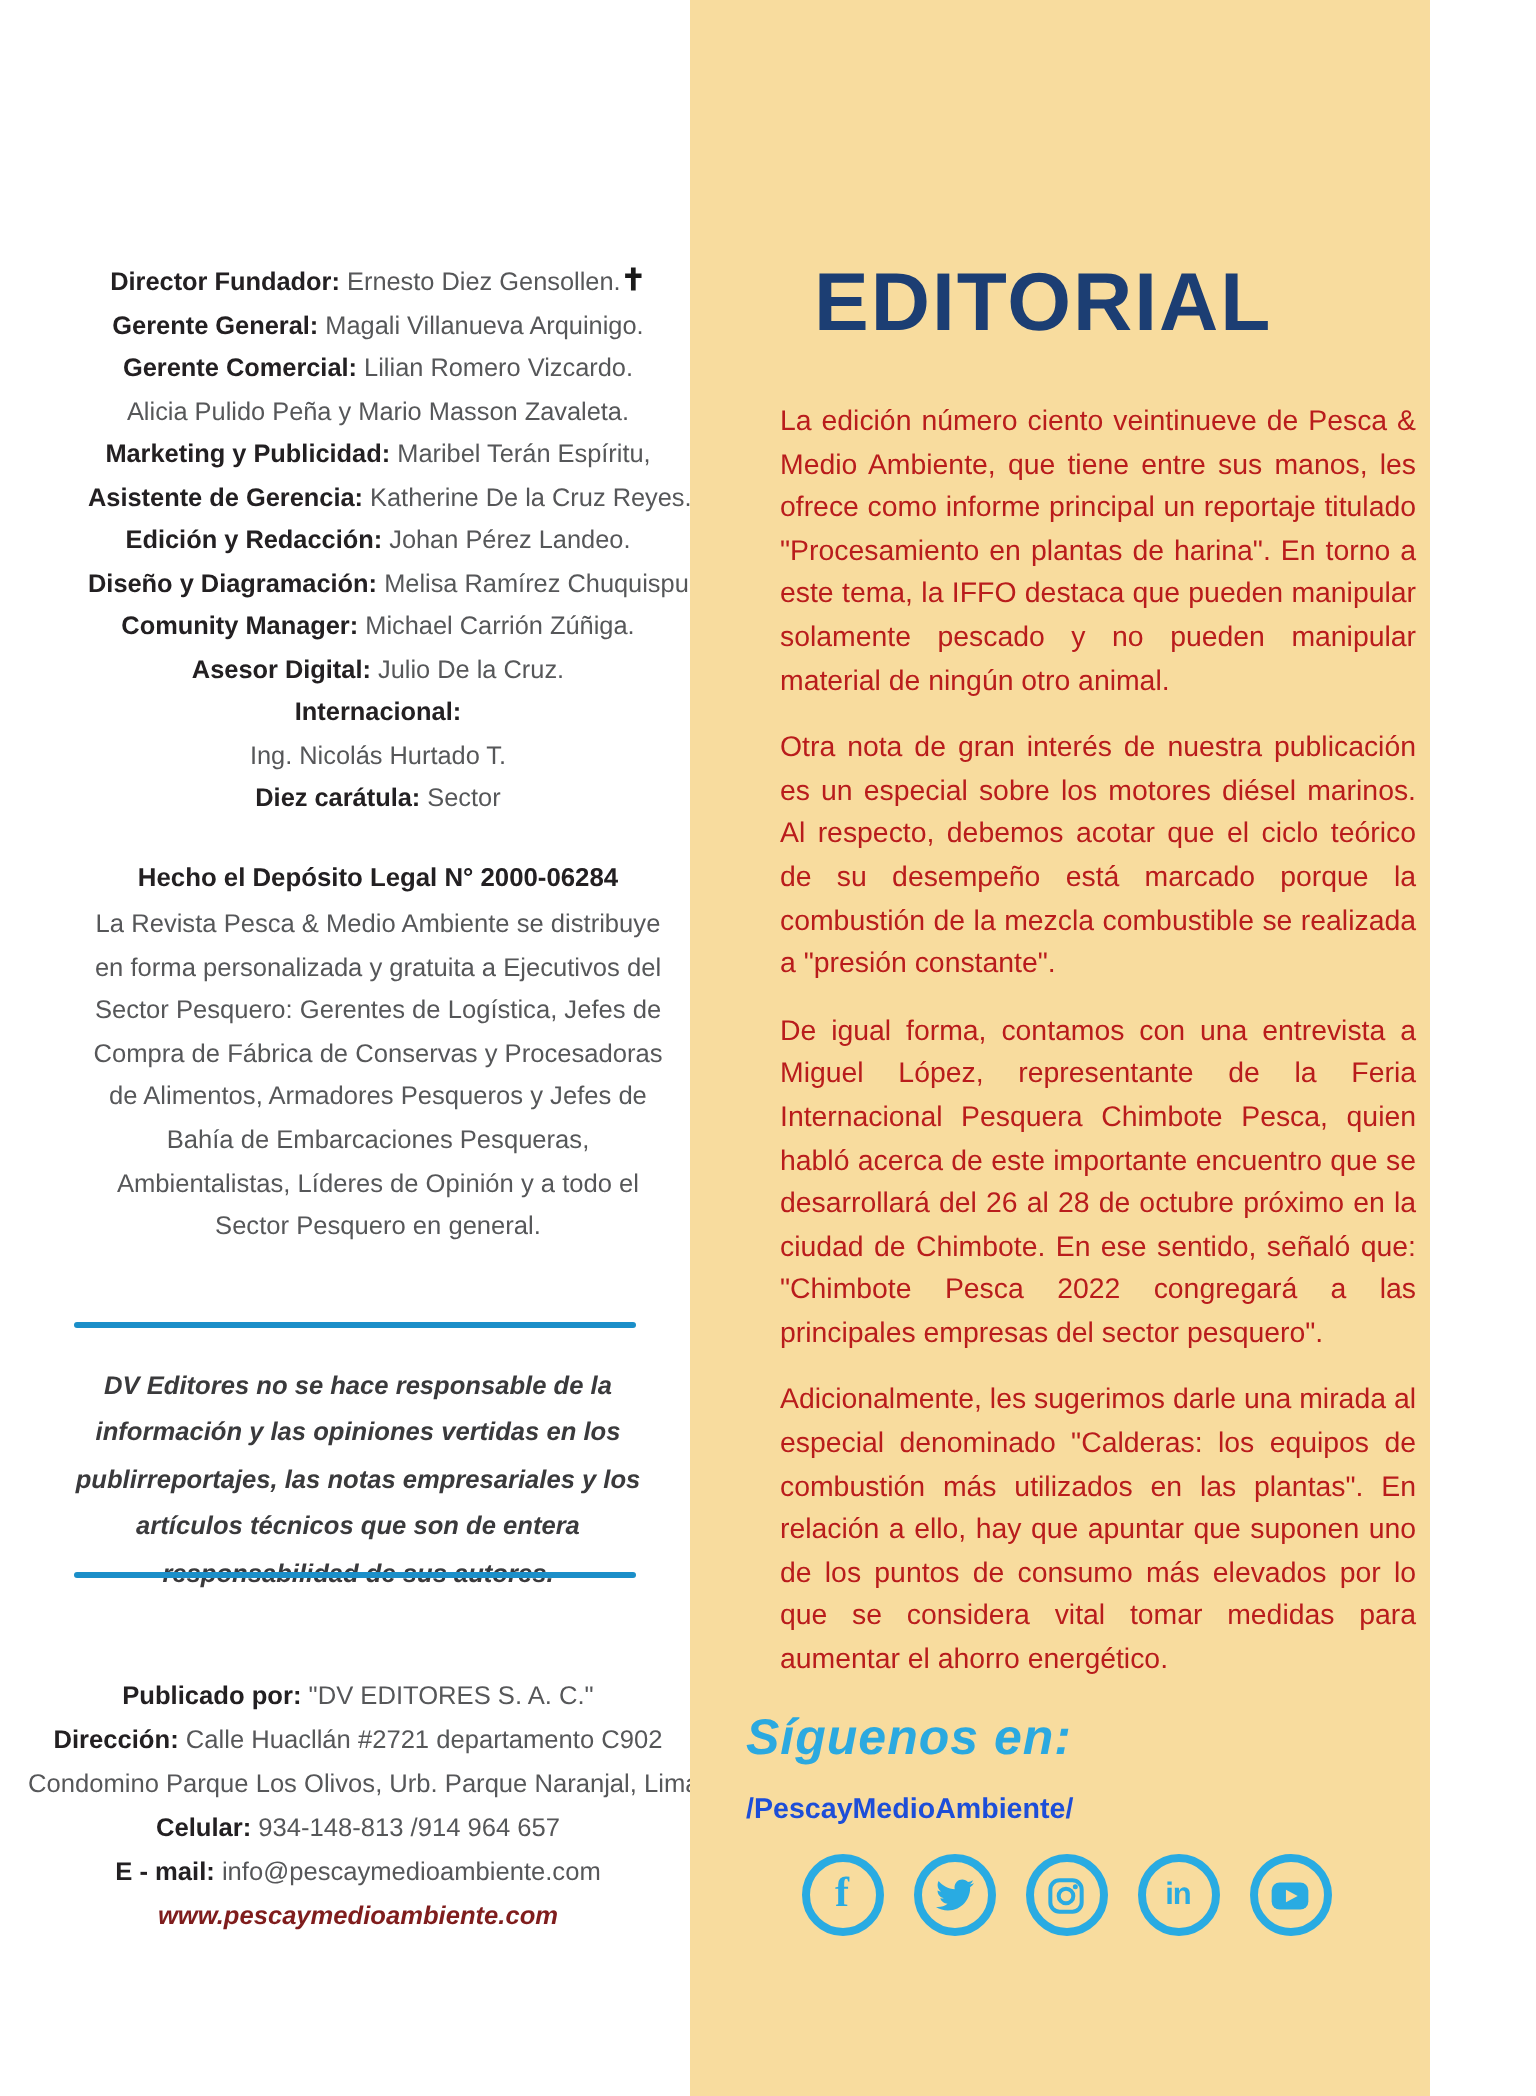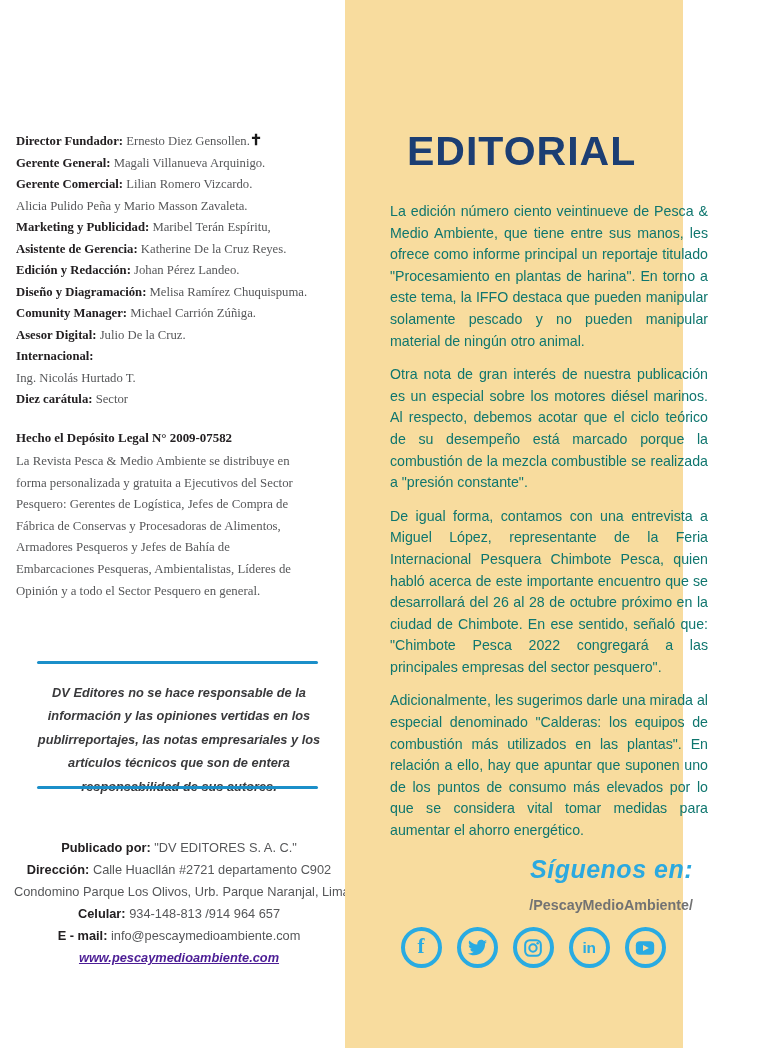--- a/index.html
+++ b/index.html
@@ -2,44 +2,44 @@
 <html><head>
 <meta charset="utf-8">
 <style>
   html,body{margin:0;padding:0;}
   body{
     width:768px;height:1048px;position:relative;background:#ffffff;
     font-family:"Liberation Sans", sans-serif;overflow:hidden;
     -webkit-font-smoothing:antialiased;
   }
   
-  .left-col{position:absolute;left:16px;top:131px;width:290px;text-align:left;font-family:Liberation Serif, serif;}
+  .left-col{position:absolute;left:44px;top:131px;width:290px;text-align:center;}
   .credit-line{font-size:12.7px;line-height:21.5px;color:#565759;white-space:nowrap;}
   .credit-line b{color:#232022;font-weight:bold;}
   .dagger{font-weight:bold;color:#1a1a1a;font-size:15px;line-height:1;}
   .legal-title{margin-top:17px;font-size:12.9px;line-height:21.5px;font-weight:bold;color:#232022;}
   .distribution{margin:2px 0 0 0;font-size:12.8px;line-height:21.6px;color:#565759;}
   .rule{position:absolute;height:3.4px;border-radius:2px;background:#1b8fc9;left:37px;width:281px;}
   .rule-1{top:661px;}
   .rule-2{top:786px;}
   .disclaimer{position:absolute;left:30px;top:681px;width:298px;margin:0;text-align:center;
     font-size:12.8px;line-height:23.4px;font-weight:bold;font-style:italic;color:#3a3a3c;}
   .contact{position:absolute;left:14px;top:837px;width:330px;text-align:center;}
   .contact .credit-line{font-size:12.8px;line-height:22.1px;}
-  .website{font-size:12.8px;line-height:22.1px;font-weight:bold;font-style:italic;color:#4c1d95;text-decoration:underline;}
+  .website{font-size:12.8px;line-height:22.1px;font-weight:bold;font-style:italic;color:#7f1d1d;}
   
-  .panel{position:absolute;left:345px;top:0;width:338px;height:1048px;background:#f8dc9e;}
+  .panel{position:absolute;left:345px;top:0;width:370px;height:1048px;background:#f8dc9e;}
   .title{position:absolute;left:62px;top:126px;margin:0;font-size:41px;line-height:50px;
     font-weight:bold;letter-spacing:1px;color:#1c3e73;}
   .paras{position:absolute;left:45px;top:201px;width:318px;}
-  .paras p{margin:0 0 12px 0;font-size:14.2px;line-height:21.6px;color:#0f766e;
+  .paras p{margin:0 0 12px 0;font-size:14.2px;line-height:21.6px;color:#b91c1c;
     text-align:justify;text-justify:inter-word;}
-  .follow{position:absolute;left:28px;top:855px;width:320px;text-align:right;}
+  .follow{position:absolute;left:28px;top:855px;width:320px;text-align:left;}
   .follow-heading{font-size:25px;font-weight:bold;font-style:italic;color:#2ba9e0;letter-spacing:0.5px;}
-  .follow-handle{margin-top:13px;font-size:14.3px;font-weight:bold;color:#737373;}
+  .follow-handle{margin-top:13px;font-size:14.3px;font-weight:bold;color:#1d4ed8;}
   .icons{margin-top:14px;display:flex;justify-content:center;gap:15px;}
   .circle{width:33px;height:33px;border:4px solid #29abe2;border-radius:50%;
     display:flex;align-items:center;justify-content:center;box-sizing:content-box;background:transparent;}
   .fb-glyph{color:#29abe2;font-weight:bold;font-size:21px;line-height:1;font-family:"Liberation Serif",serif;transform:translateY(-1px);}
   .in-glyph{color:#29abe2;font-weight:bold;font-size:15.5px;line-height:1;letter-spacing:-0.5px;}
 </style>
 </head>
 <body>
 
 <div>
@@ -53,21 +53,21 @@
         <div class="credit-line"><b>Marketing y Publicidad:</b><span> Maribel Terán Espíritu,</span></div>
         <div class="credit-line"><b>Asistente de Gerencia:</b><span> Katherine De la Cruz Reyes.</span></div>
         <div class="credit-line"><b>Edición y Redacción:</b><span> Johan Pérez Landeo.</span></div>
         <div class="credit-line"><b>Diseño y Diagramación:</b><span> Melisa Ramírez Chuquispuma.</span></div>
         <div class="credit-line"><b>Comunity Manager:</b><span> Michael Carrión Zúñiga.</span></div>
         <div class="credit-line"><b>Asesor Digital:</b><span> Julio De la Cruz.</span></div>
         <div class="credit-line"><b>Internacional:</b></div>
         <div class="credit-line"><span>Ing. Nicolás Hurtado T.</span></div>
         <div class="credit-line"><b>Diez carátula:</b><span> Sector</span></div>
       </div>
-    <div class="legal-title">Hecho el Depósito Legal N° 2009-07582</div>
+    <div class="legal-title">Hecho el Depósito Legal N° 2000-06284</div>
     <p class="distribution">La Revista Pesca &amp; Medio Ambiente se distribuye en forma personalizada y gratuita a Ejecutivos del Sector Pesquero: Gerentes de Logística, Jefes de Compra de Fábrica de Conservas y Procesadoras de Alimentos, Armadores Pesqueros y Jefes de Bahía de Embarcaciones Pesqueras, Ambientalistas, Líderes de Opinión y a todo el Sector Pesquero en general.</p>
   </aside>
 
   <div class="rule rule-1"></div>
   <p class="disclaimer">DV Editores no se hace responsable de la información y las opiniones vertidas en los publirreportajes, las notas empresariales y los artículos técnicos que son de entera responsabilidad de sus autores.</p>
   <div class="rule rule-2"></div>
 
   <div class="contact">
     <div>
         <div class="credit-line"><b>Publicado por:</b><span> "DV EDITORES S. A. C."</span></div>

